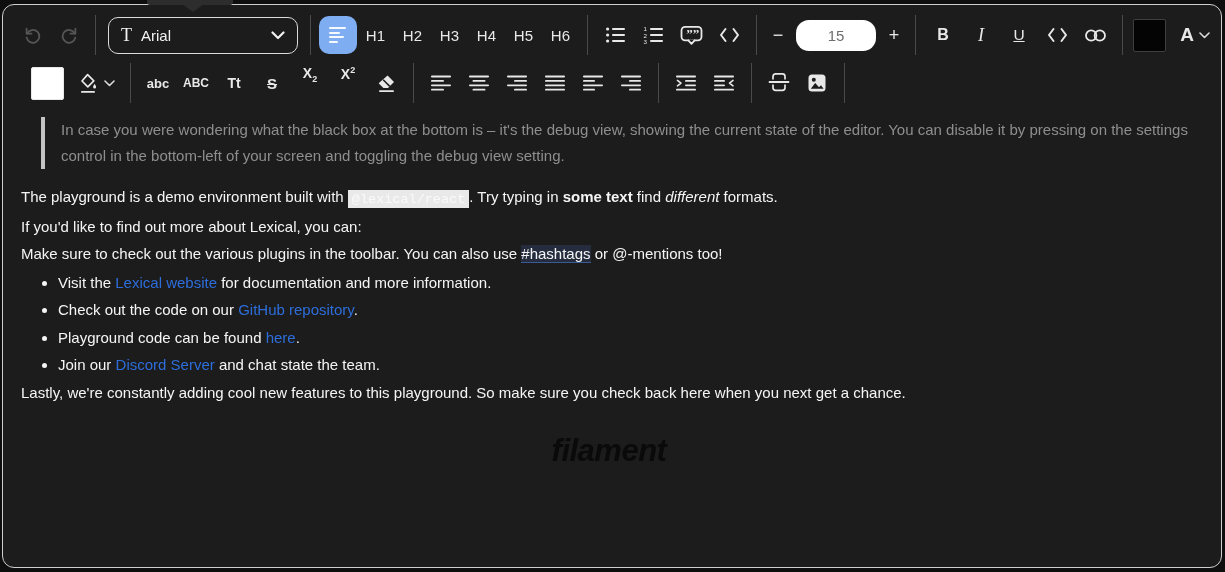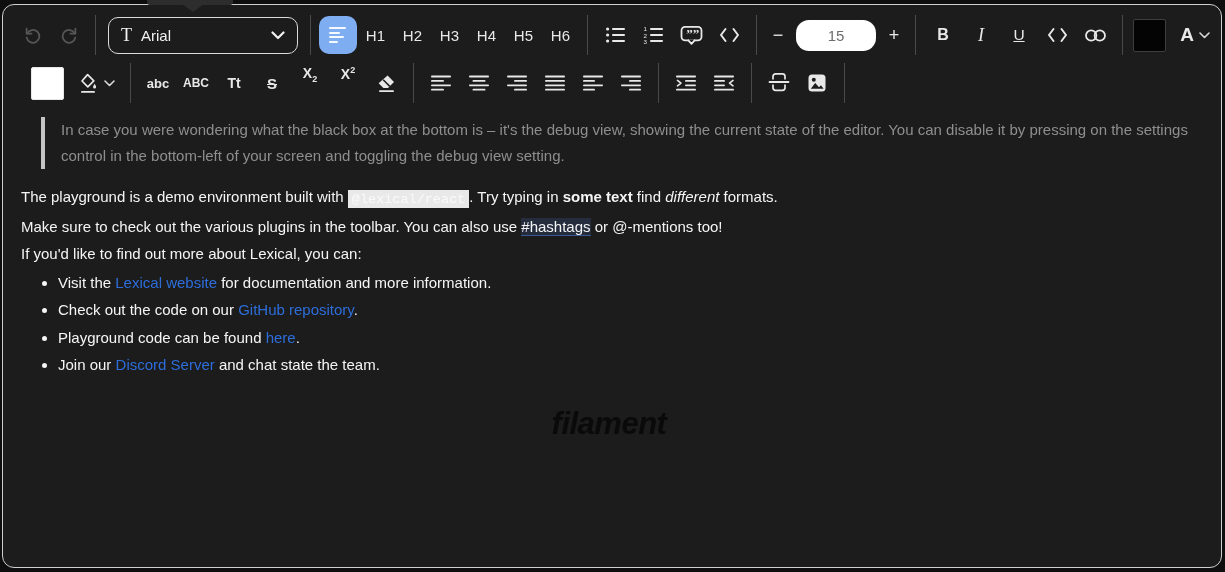--- a/index.html
+++ b/index.html
@@ -371,27 +371,28 @@
       <div class="divider"></div>
     </div>
   </div>
 
   <div class="editor">
 
     <blockquote>In case you were wondering what the black box at the bottom is – it's the debug view, showing the current state of the editor. You can disable it by pressing on the settings control in the bottom-left of your screen and toggling the debug view setting.</blockquote>
 
     <p><span>The playground is a demo environment built with </span><code>@lexical/react</code><span>. Try typing in </span><b>some text</b><span> find </span><i>different</i><span> formats.</span></p>
 
+    <p>If you'd like to find out more about Lexical, you can:</p>
+
     <p><span>Make sure to check out the various plugins in the toolbar. You can also use </span><span class="hashtag">#hashtags</span><span> or @-mentions too!</span></p>
-
-    <p>If you'd like to find out more about Lexical, you can:</p>
 
     <ul>
       <li><span>Visit the </span><a>Lexical website</a><span> for documentation and more information.</span></li>
       <li><span>Check out the code on our </span><a>GitHub repository</a><span>.</span></li>
       <li><span>Playground code can be found </span><a>here</a><span>.</span></li>
       <li><span>Join our </span><a>Discord Server</a><span> and chat state the team.</span></li>
     </ul>
 
+    <p>Lastly, we're constantly adding cool new features to this playground. So make sure you check back here when you next get a chance.</p>
 
     <div class="watermark">filament</div>
   </div>
 </div>
 
 </body></html>

